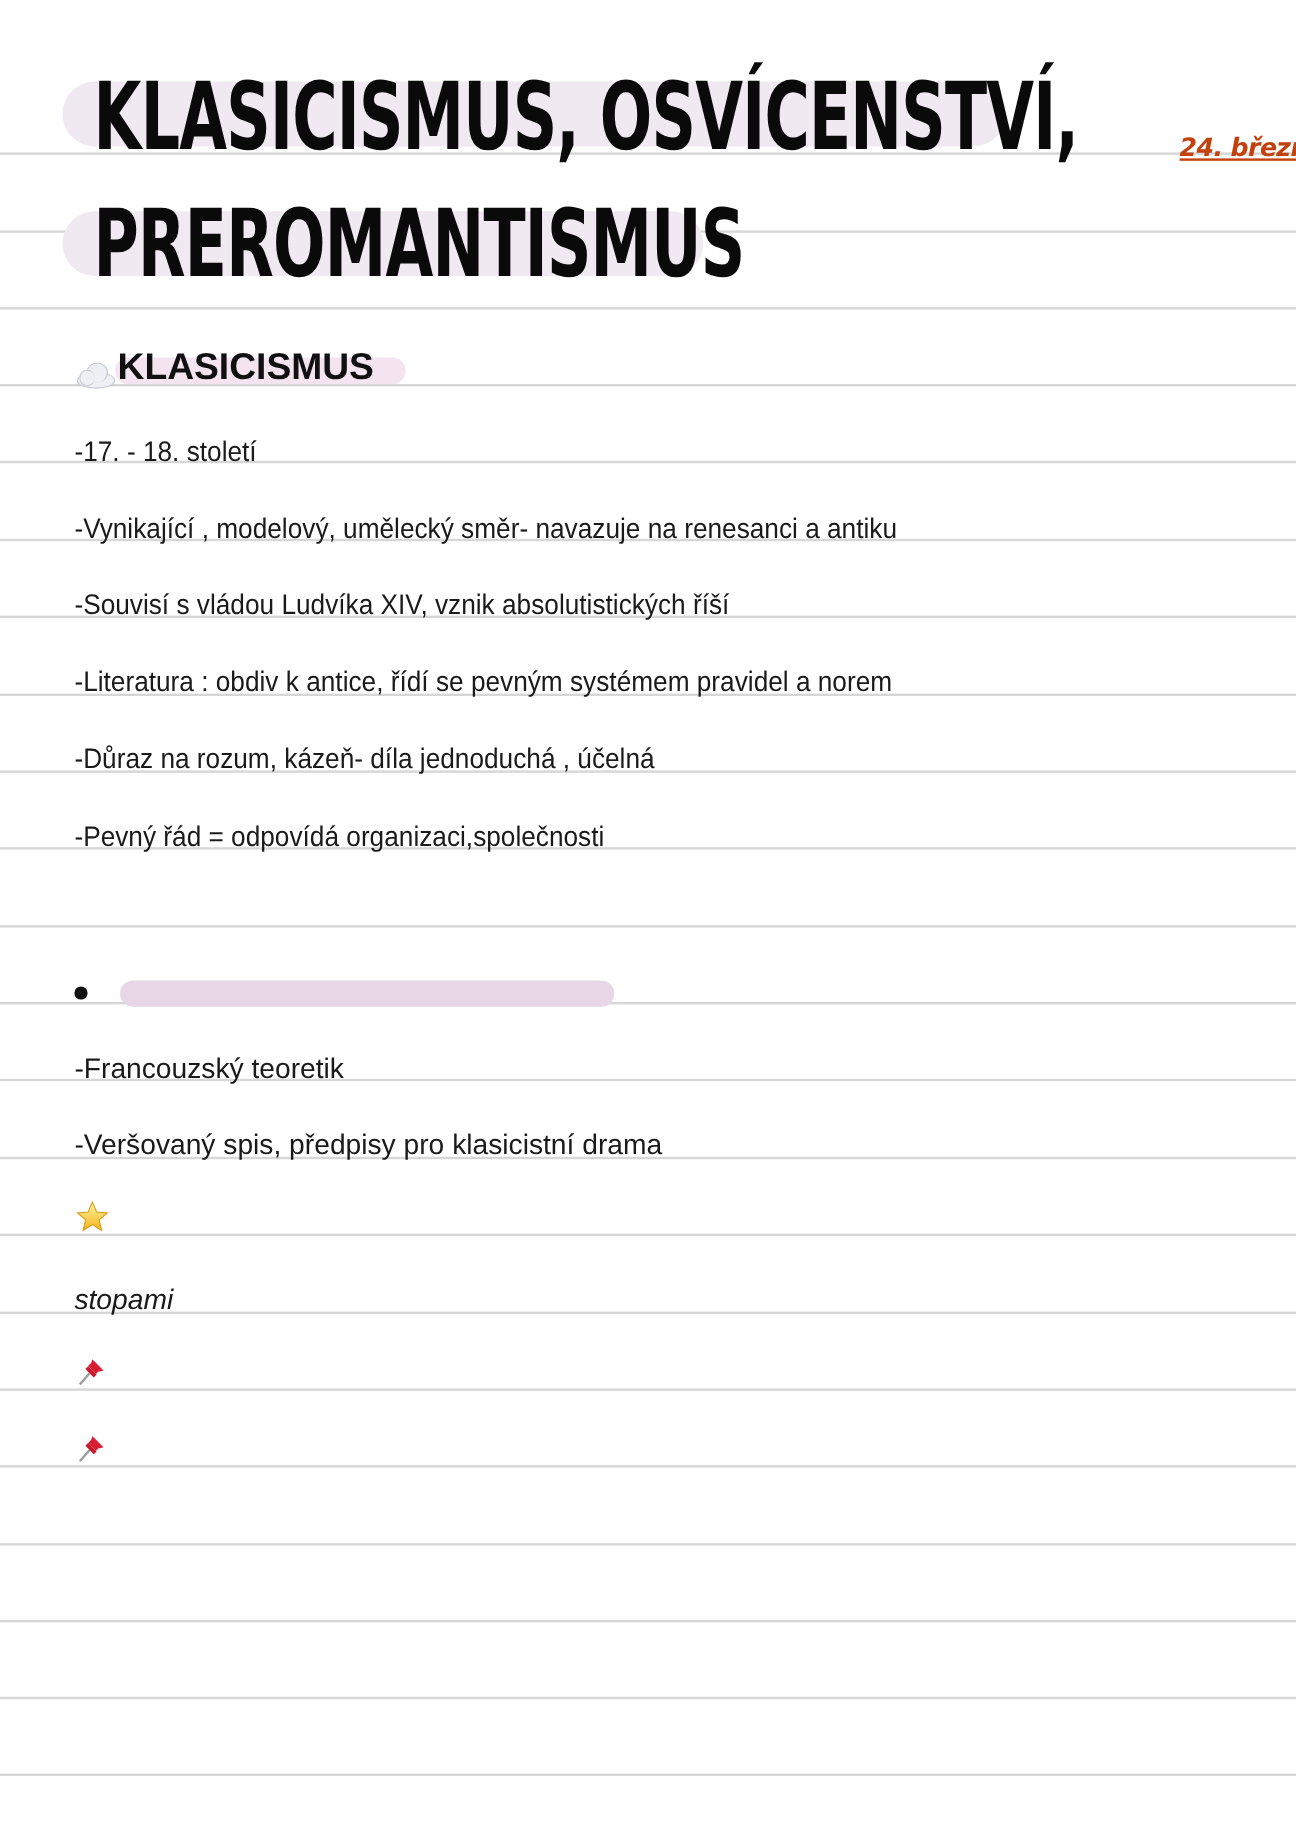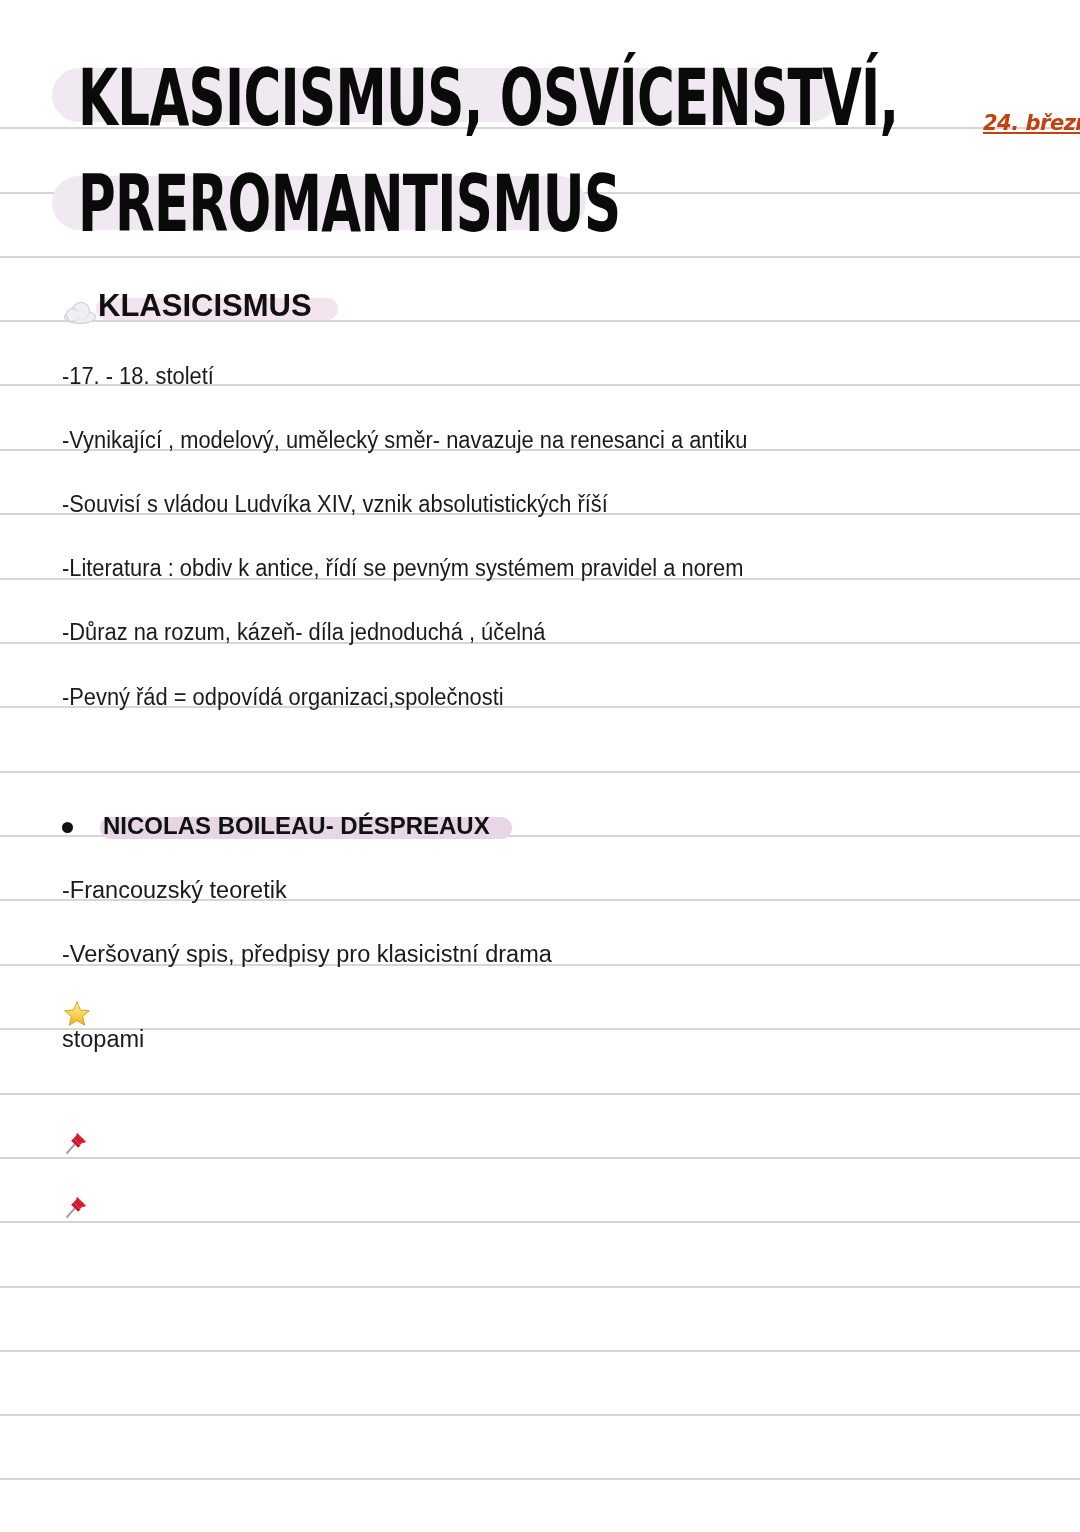--- a/index.html
+++ b/index.html
@@ -112,38 +112,37 @@
 <div class="line condensed" style="top:361px;">-17. - 18. století</div>
 <div class="line condensed" style="top:425px;">-Vynikající , modelový, umělecký směr- navazuje na renesanci a antiku</div>
 <div class="line condensed" style="top:489px;">-Souvisí s vládou  Ludvíka XIV, vznik absolutistických říší</div>
 <div class="line condensed" style="top:553px;">-Literatura : obdiv k antice, řídí se pevným systémem pravidel a norem</div>
 <div class="line condensed" style="top:617px;">-Důraz na rozum, kázeň- díla jednoduchá , účelná</div>
 <div class="line condensed" style="top:682px;">-Pevný řád = odpovídá organizaci,společnosti</div>
 
 <div class="author-hl"></div>
 <div class="bullet-row">
   <span class="bullet-dot"></span>
-  <span class="author-text">NICOLAS BOILEAU- DÉSPREAUX</span>
 </div>
 
 <div class="line" style="top:875px;">-Francouzský teoretik</div>
 <div class="line" style="top:939px;text-align:right;">-Veršovaný spis, předpisy pro klasicistní drama</div>
 
 <div class="line" style="top:1000px;">
   <svg class="emoji-icon" viewBox="0 0 24 24">
     <defs>
       <linearGradient id="sg" x1="0" y1="0" x2="0" y2="1">
         <stop offset="0" stop-color="#fff3a0"></stop>
         <stop offset="1" stop-color="#f2b51c"></stop>
       </linearGradient>
     </defs>
     <polygon points="12,1.5 15,8.6 22.6,9.2 16.8,14.2 18.6,21.6 12,17.6 5.4,21.6 7.2,14.2 1.4,9.2 9,8.6" fill="url(#sg)" stroke="#d99a12" stroke-width="0.8"></polygon>
   </svg>
 </div>
-<div class="line" style="top:1024px;">stopami</div>
+<div class="line" style="top:1068px;font-style:italic;">stopami</div>
 
 <div class="line" style="top:1128px;">
   <svg class="emoji-icon" viewBox="0 0 24 24">
     <line x1="3" y1="22" x2="10" y2="14" stroke="#9a9a9a" stroke-width="1.6"></line>
     <path d="M9 9 L15 15 L13 17 L7 11 Z" fill="#c8162b"></path>
     <path d="M12 4 L20 12 L17 13 L11 7 Z" fill="#e0283c"></path>
     <rect x="11" y="6" width="5" height="8" transform="rotate(-45 13.5 10)" fill="#d61e33"></rect>
   </svg>
 </div>
 

